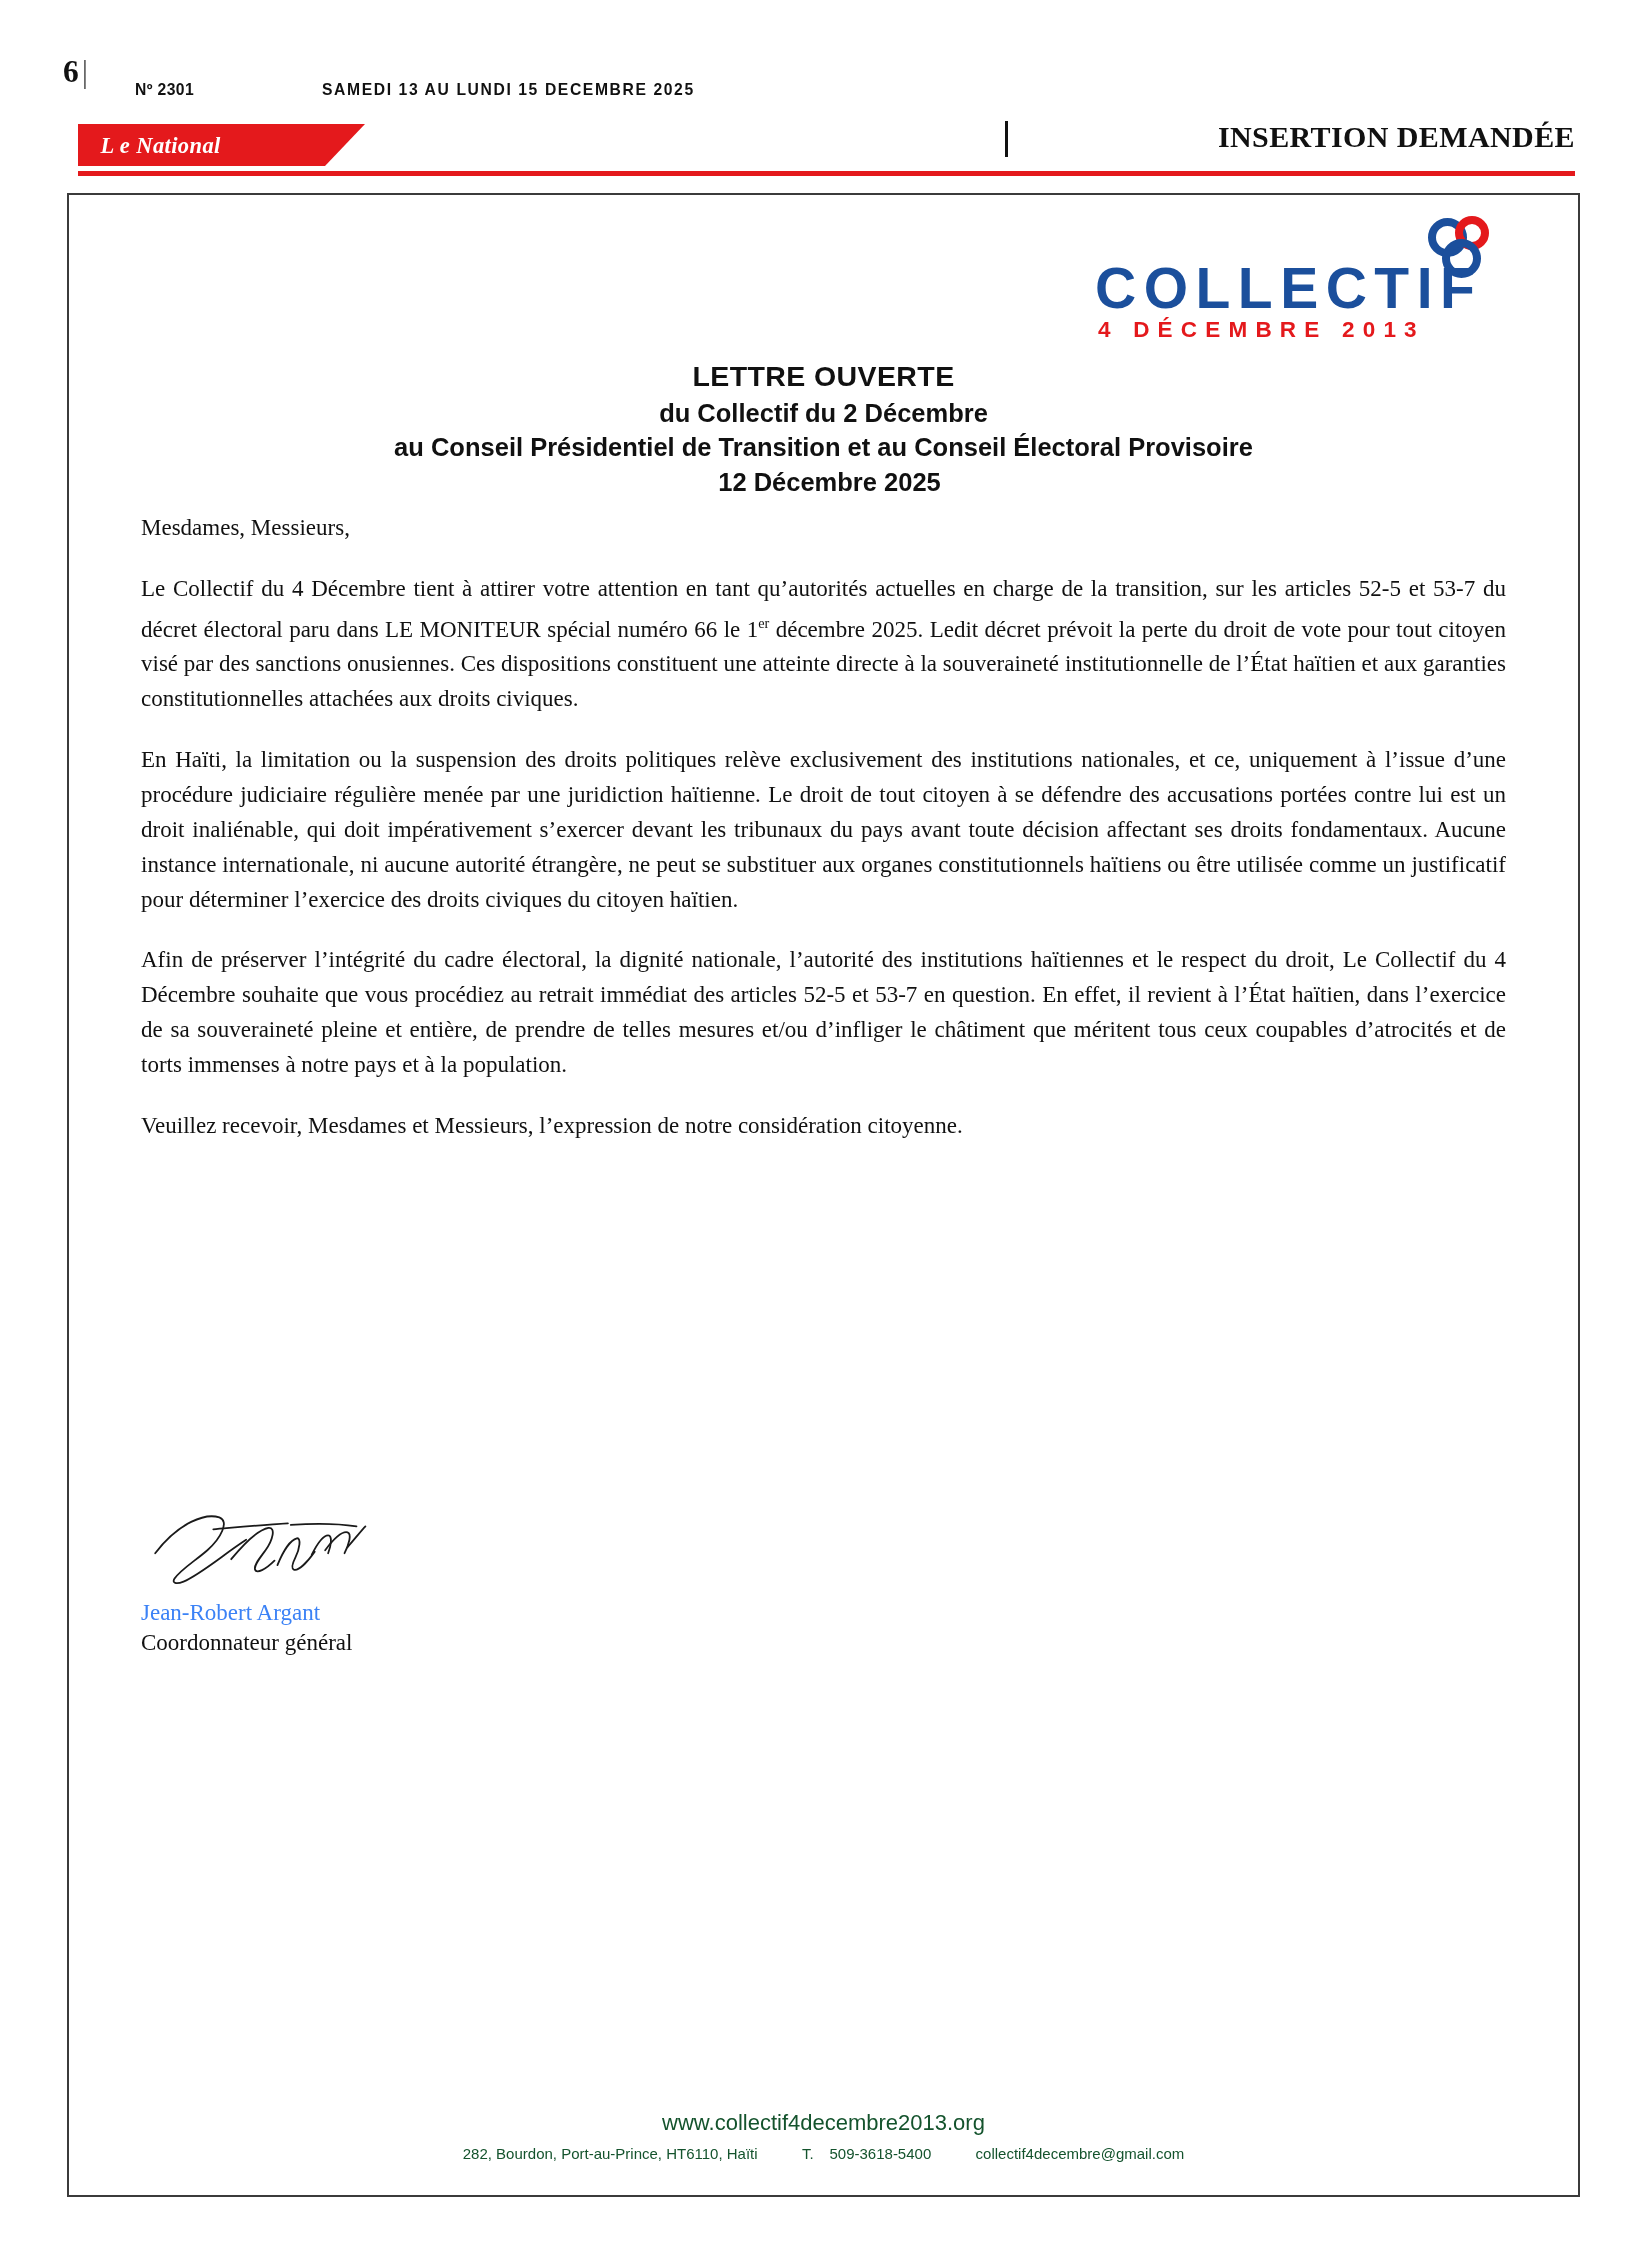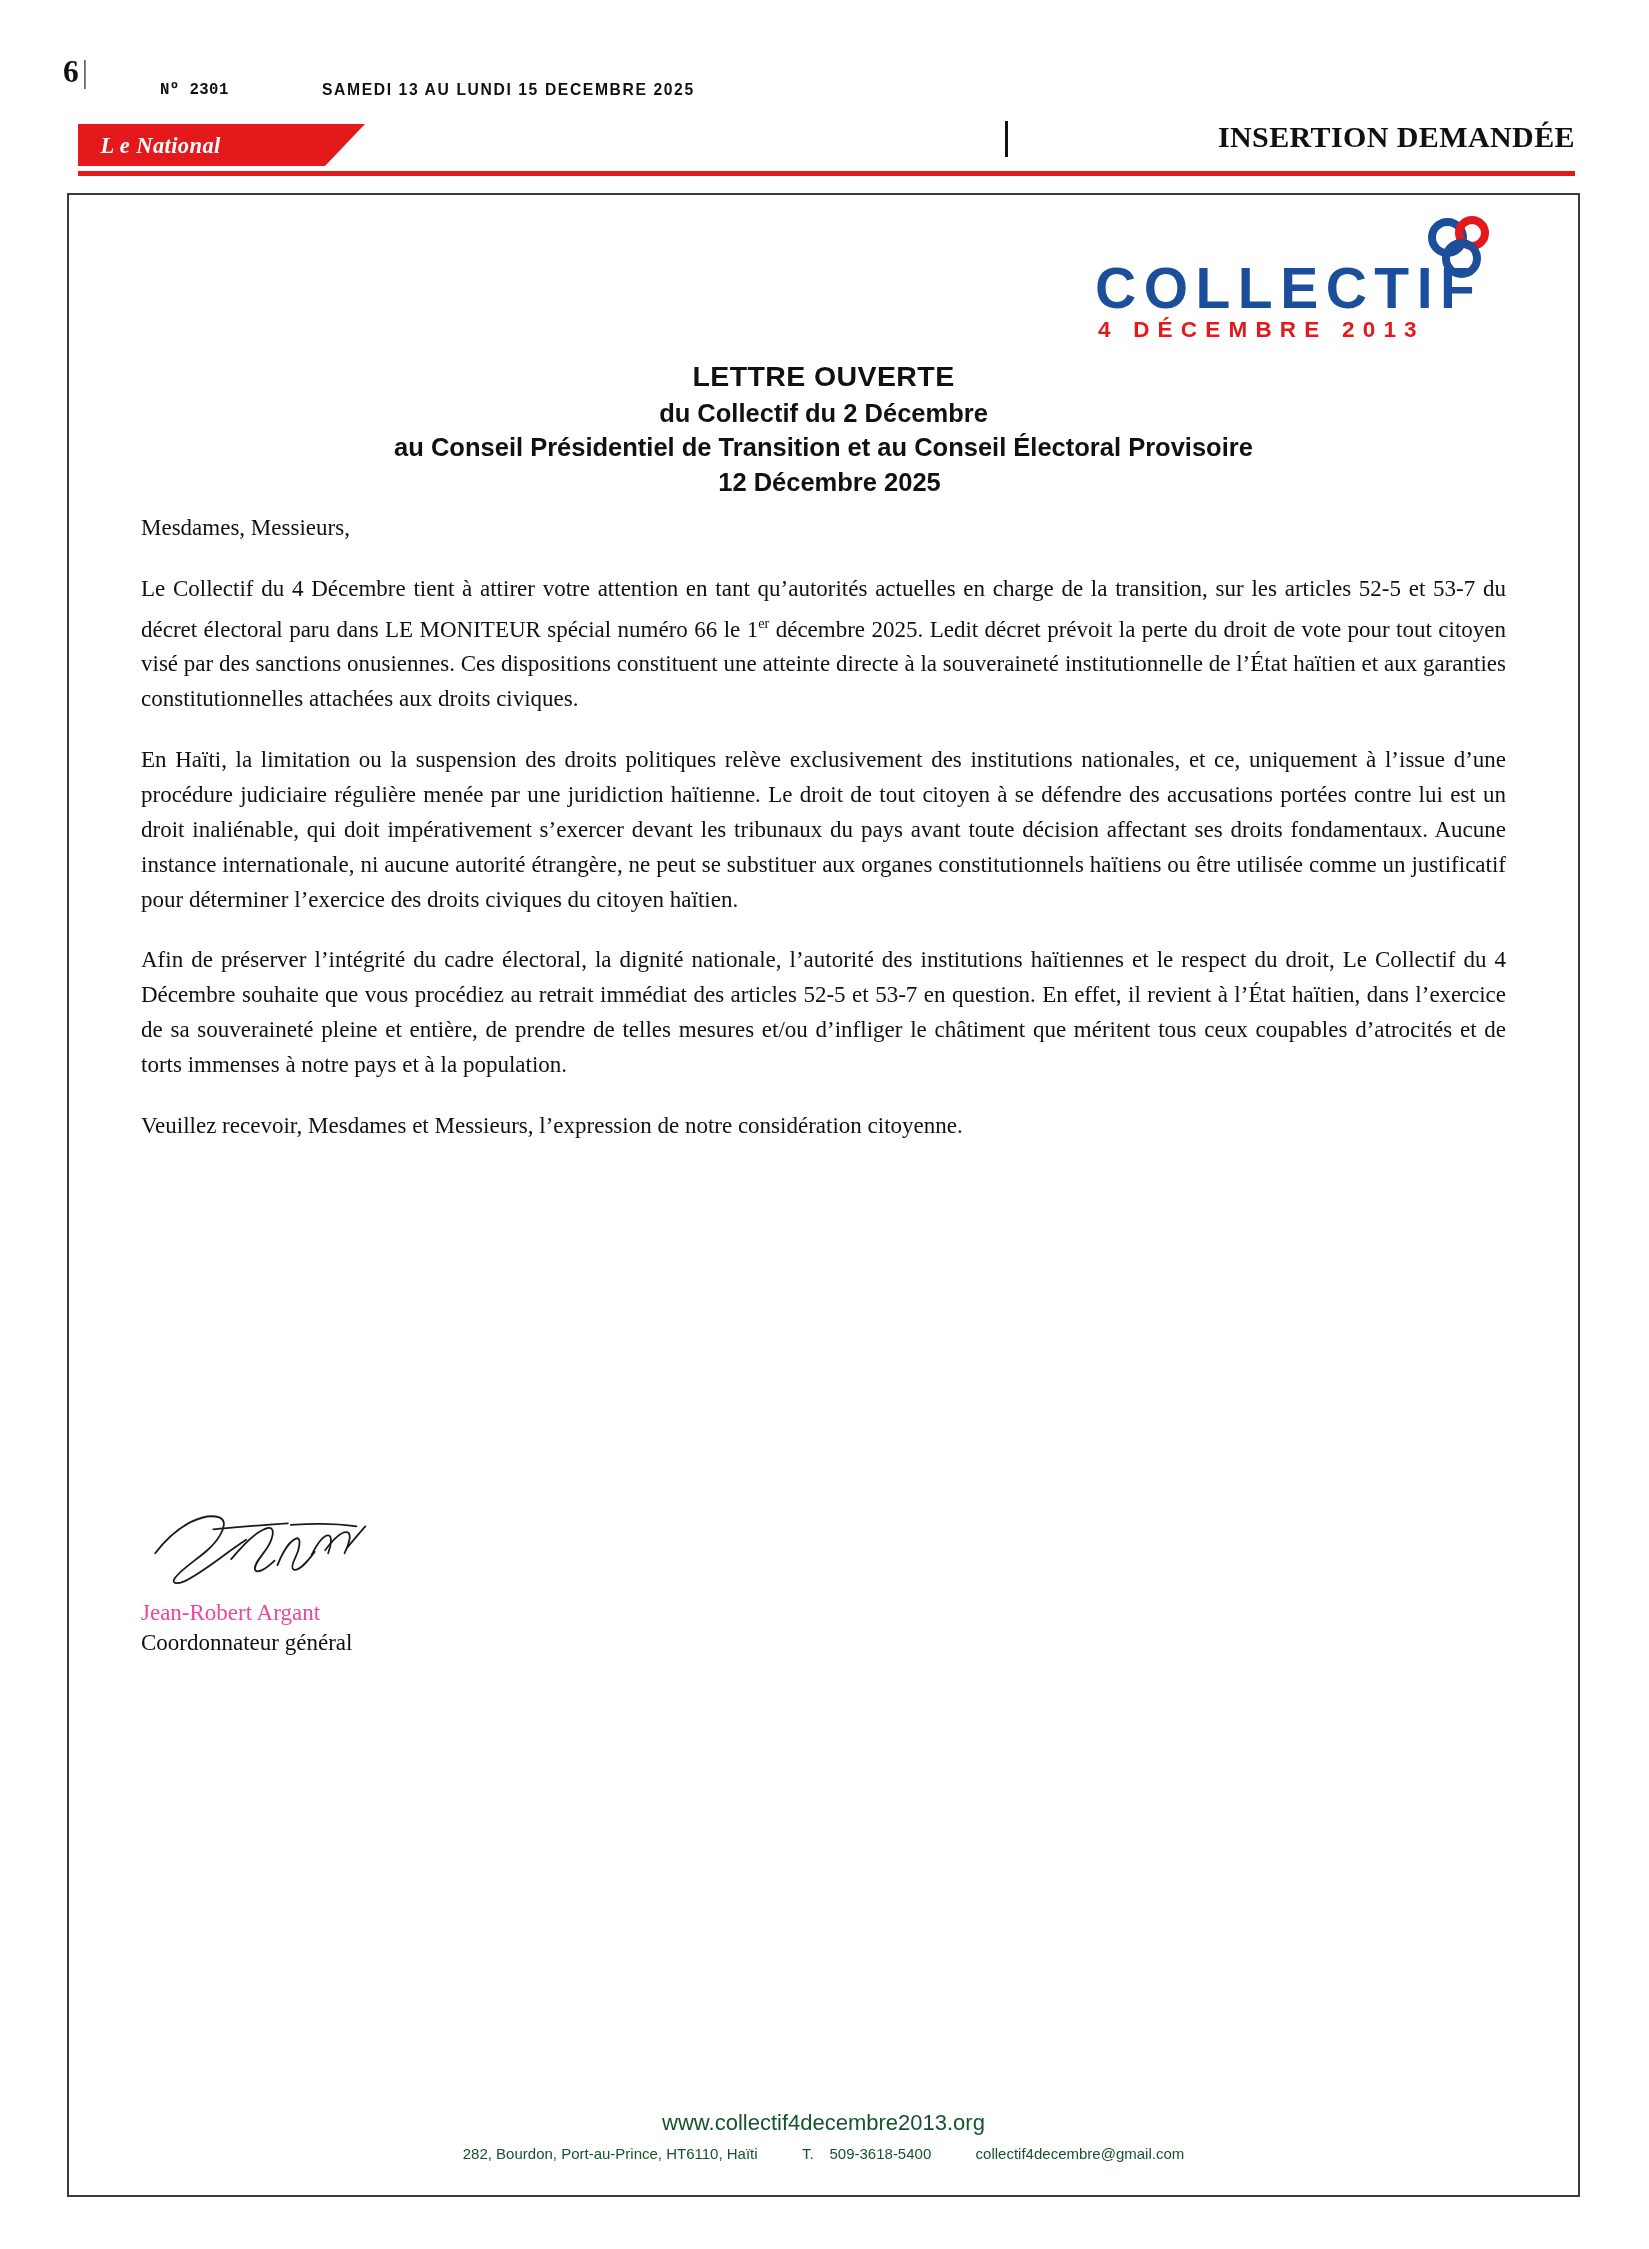--- a/index.html
+++ b/index.html
@@ -32,22 +32,22 @@
     letter-spacing: 0px;
     color: #111;
   }
   .page-number .bar {
     font-weight: normal;
     color: #555;
     padding-left: 3px;
   }
   .issue-no {
     position: absolute;
-    left: 160px; top: 81px;
-    font-family: Liberation Mono, monospace;
+    left: 135px; top: 81px;
+    font-family: Liberation Sans, sans-serif;
     font-weight: bold;
     font-size: 15.7px;
     letter-spacing: 0.4px;
     color: #111;
   }
   .issue-date {
     position: absolute;
     left: 322px; top: 81px;
     font-family: "Liberation Sans", sans-serif;
     font-weight: bold;
@@ -213,21 +213,21 @@
     width: 525px;
   }
   .signature-mark {
     width: 255px;
     height: 82px;
   }
   .sign-name {
     font-size: 23px;
     line-height: 30px;
     margin-top: 4.5px;
-    color: #ec4899;
+    color: #3b82f6;
   }
   .sign-role {
     font-size: 23px;
     line-height: 30px;
     color: #111;
   }
 
   
   .footer {
     position: absolute;

